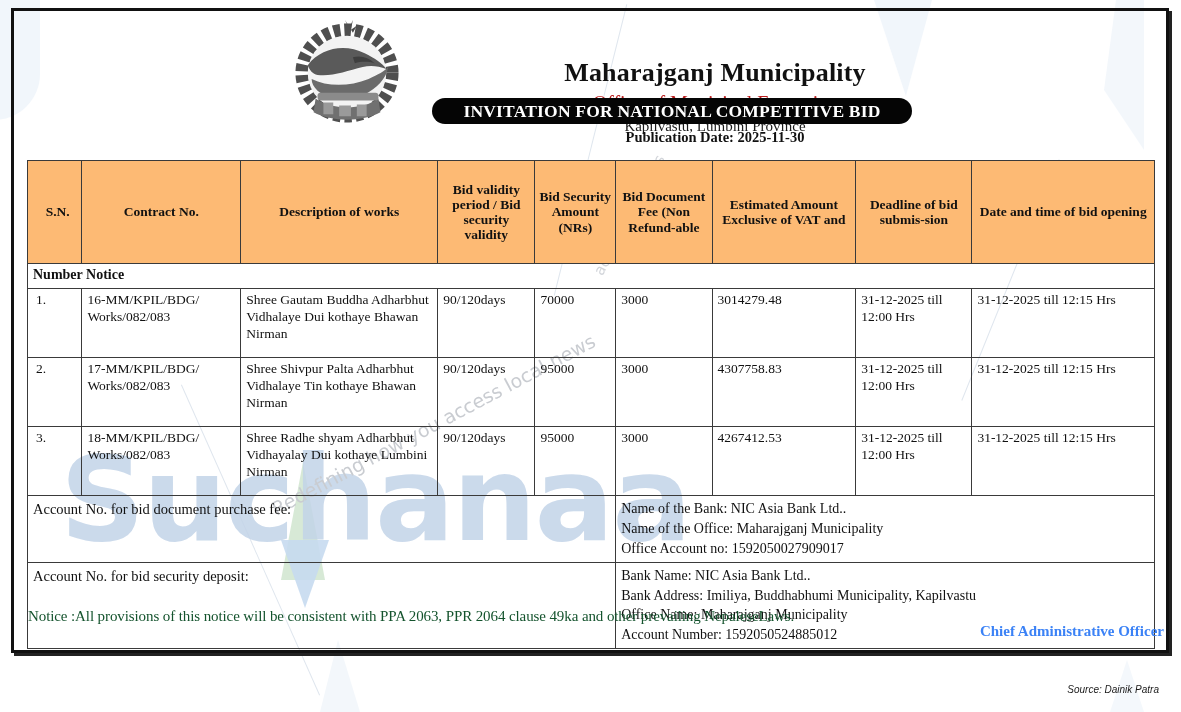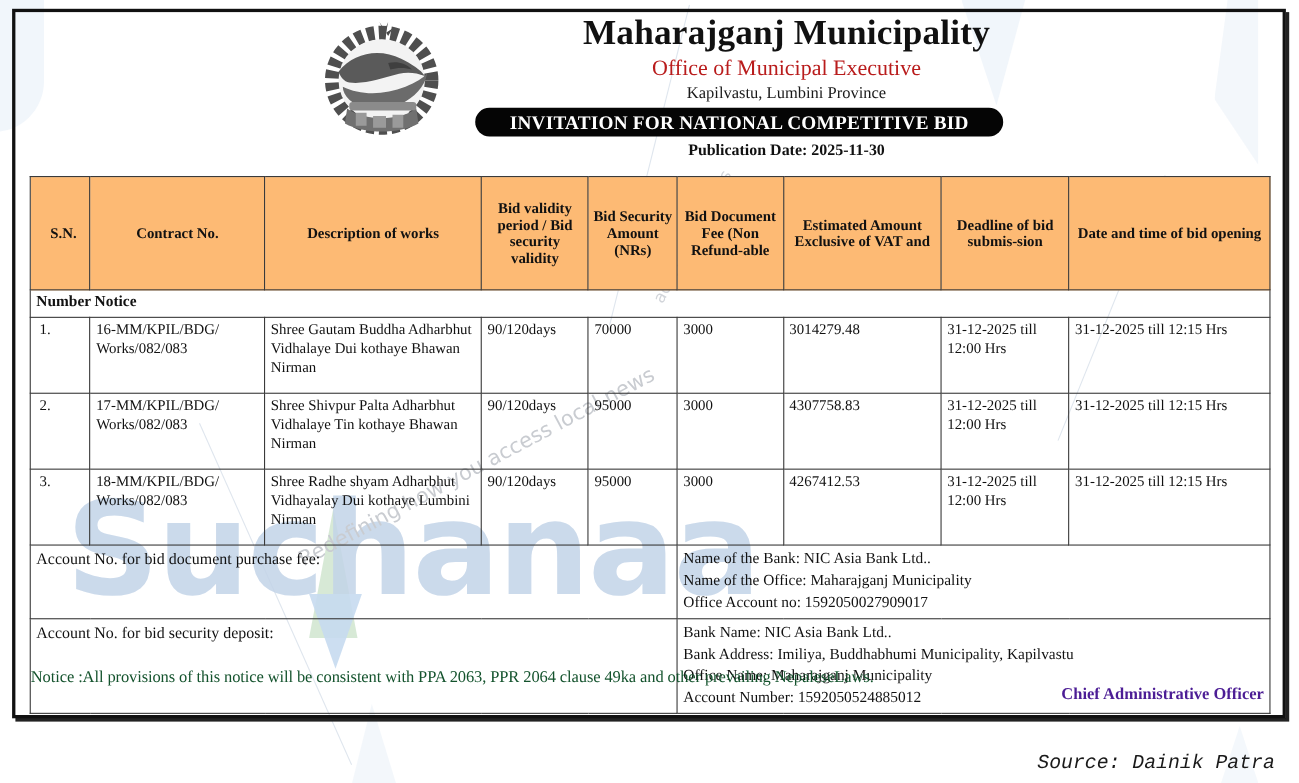--- a/index.html
+++ b/index.html
@@ -119,25 +119,26 @@
     height: 110px;
   }
   #org-block {
     position: absolute;
     left: 395px;
     top: 0;
     width: 600px;
     text-align: center;
   }
   #org-title {
-    font-size: 32px;
+    font-size: 26px;
     font-weight: bold;
     letter-spacing: .2px;
     line-height: 1.1;
     color: #111;
+    margin-top: 47px;
   }
   #org-sub1 {
     font-size: 20px;
     font-weight: normal;
     margin-top: 4px;
     color: #b91c1c;
   }
   #org-sub2 {
     font-size: 15px;
     margin-top: 3px;
@@ -243,33 +244,33 @@
   #notice-line {
     position: absolute;
     left: 28px;
     top: 608px;
     font-size: 15px;
     color: #14532d;
     letter-spacing: -.1px;
   }
   #cao {
     position: absolute;
-    right: 32px;
+    right: 17px;
     top: 623px;
     font-size: 15px;
     font-weight: bold;
-    color: #4c1d95;
+    color: #3b82f6;
   }
   #source {
     position: absolute;
     right: 22px;
     top: 684px;
-    font-family: Liberation Mono, monospace;
+    font-family: Liberation Sans, sans-serif;
     font-style: italic;
-    font-size: 18px;
+    font-size: 10px;
     color: #1a1a1a;
     z-index: 3;
   }
 </style>
 </head>
 <body>
 
 <div id="watermark">
   <div class="wm-blob" style="left:-6px;top:0;width:46px;height:120px;border-radius:0 0 60px 0;opacity:.5;"></div>
   <div class="wm-sweep" style="left:590px;top:0;height:300px;transform:rotate(14deg);"></div>

